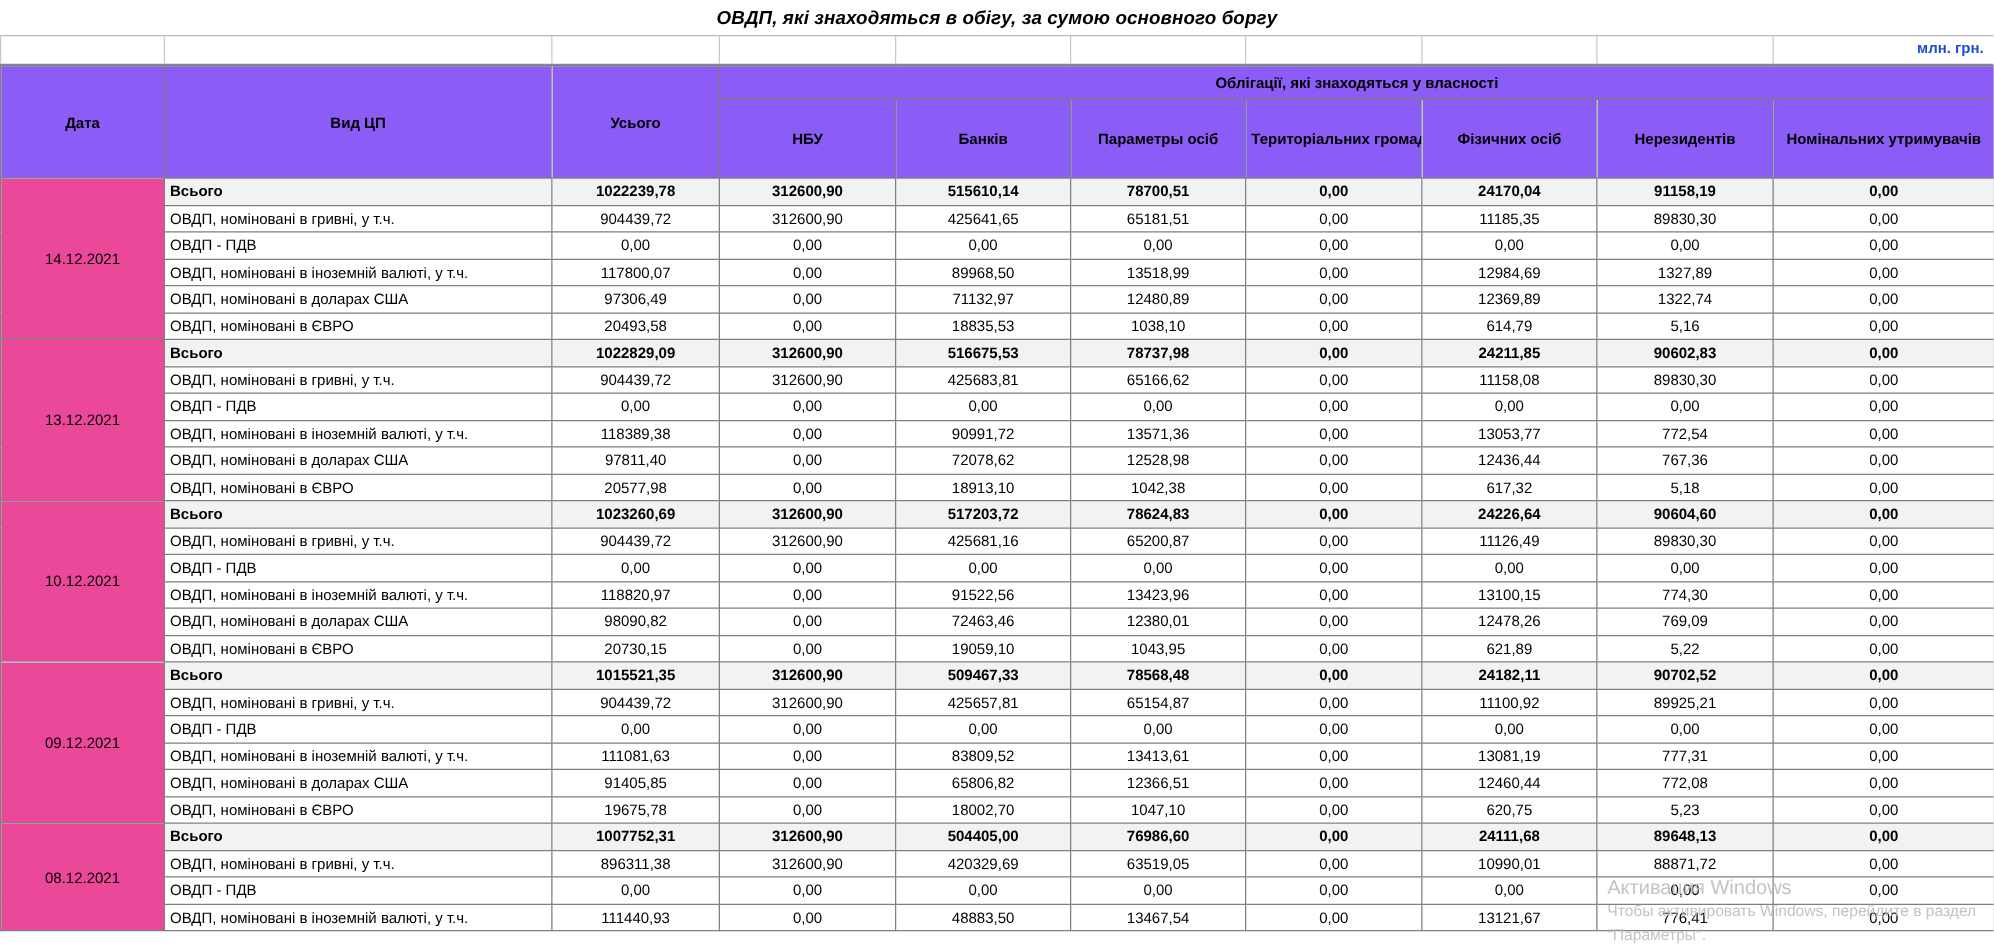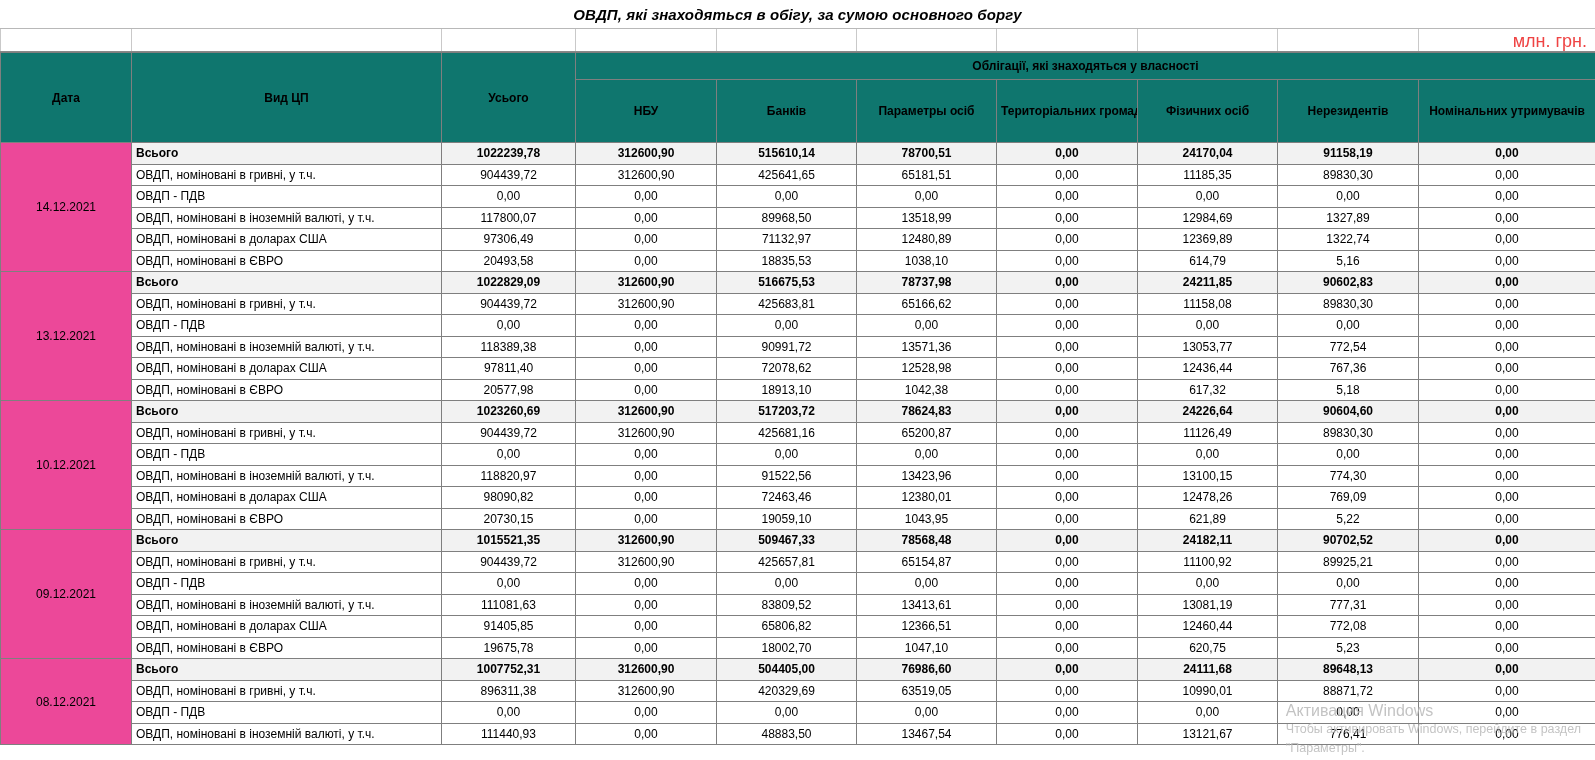--- a/index.html
+++ b/index.html
@@ -27,23 +27,23 @@
   .unitrow {
     height: 22px;
     position: relative;
     border-top: 1px solid #b8b8b8;
     border-bottom: 1px solid #888;
   }
   .unitrow .unit {
     position: absolute;
     right: 8px;
     top: 2px;
-    font-size: 18px;
-    font-weight: normal;
-    color: #ef4444;
+    font-size: 12px;
+    font-weight: bold;
+    color: #1d4ed8;
   }
   .unitrow .vline {
     position: absolute;
     top: 0;
     bottom: 0;
     width: 0;
     border-left: 1px solid #c9c9c9;
   }
   table.grid {
     border-collapse: collapse;
@@ -52,21 +52,21 @@
   }
   table.grid td, table.grid th {
     border: 1px solid #7f7f7f;
     font-size: 12px;
     color: #000;
     padding: 0 4px;
     overflow: hidden;
     white-space: nowrap;
   }
   thead th {
-    background: #0f766e;
+    background: #8b5cf6;
     font-weight: bold;
     text-align: center;
     vertical-align: middle;
     font-size: 12.5px;
   }
   thead th.hgroup {
     height: 26px;
   }
   thead th.tall {
     height: 88px;

